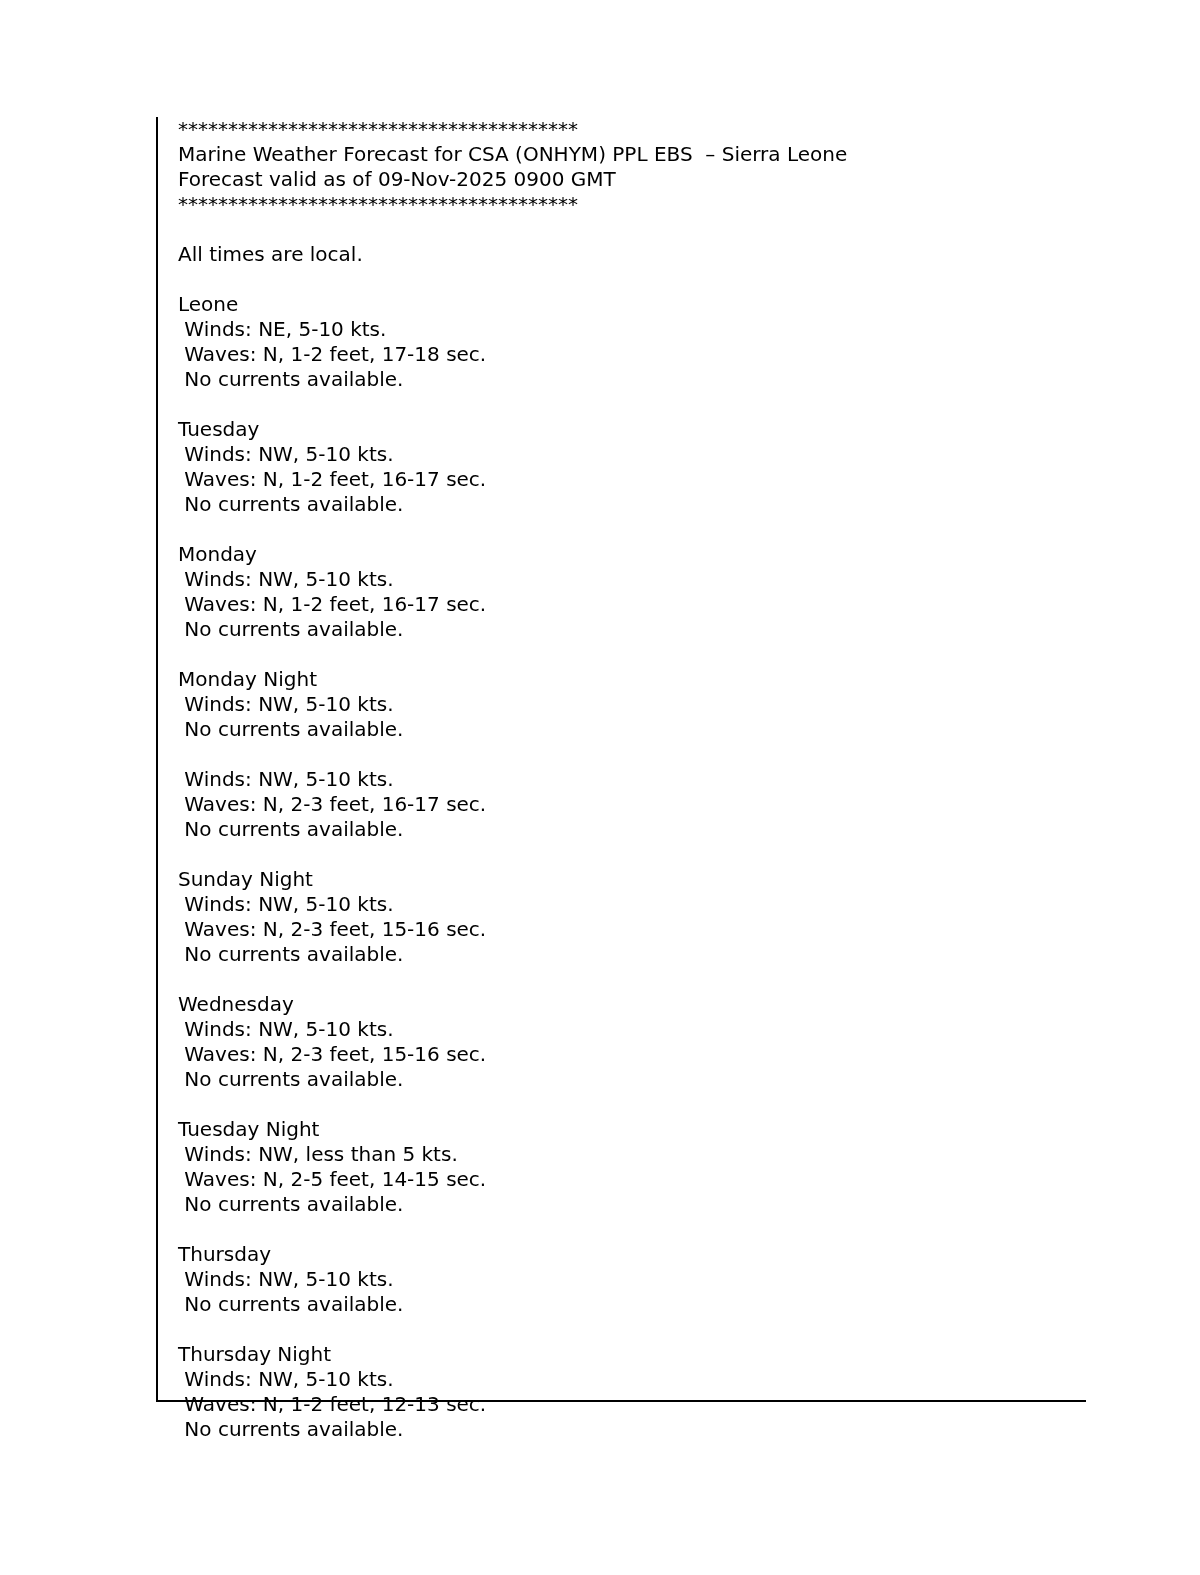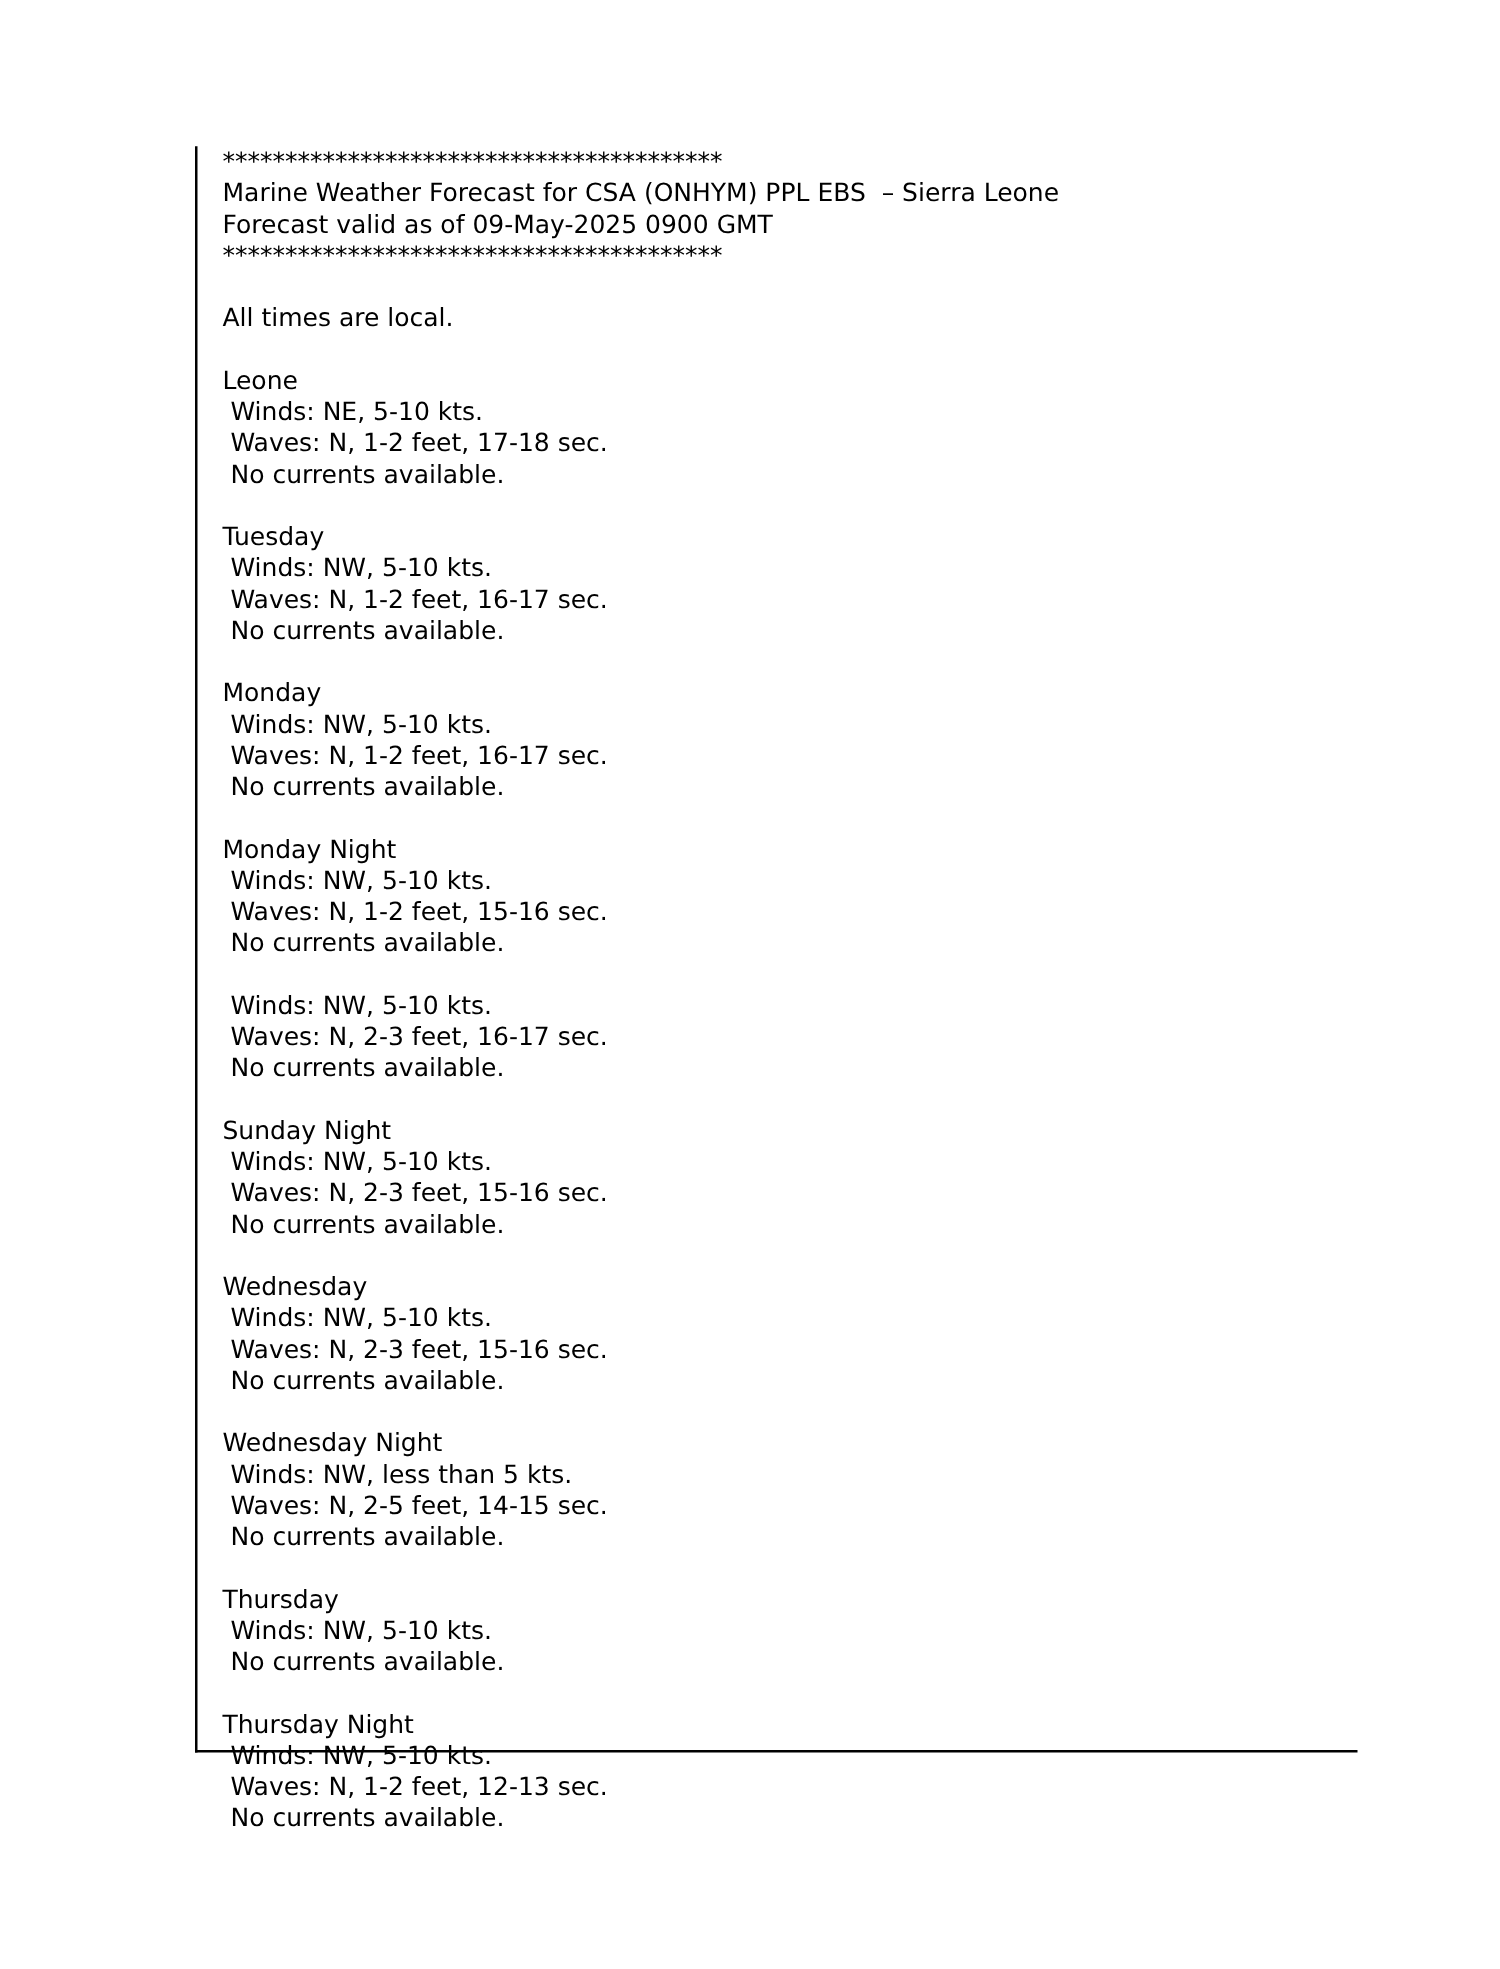--- a/index.html
+++ b/index.html
@@ -44,21 +44,21 @@
 </head>
 <body>
 
 <div class="page">
   <div class="left-border"></div>
   <div class="bottom-rule"></div>
 
   <div class="content">
     <div class="line">****************************************</div>
     <div class="line">Marine Weather Forecast for CSA (ONHYM) PPL EBS  – Sierra Leone</div>
-    <div class="line">Forecast valid as of 09-May-2025 0900 GMT</div>
+    <div class="line">Forecast valid as of 09-Nov-2025 0900 GMT</div>
     <div class="line">****************************************</div>
     <div class="line"></div>
     <div class="line">All times are local.</div>
     <div class="line"></div>
     <div id="sections">
   <div class="section">
     <div class="line">Leone</div>
     <div class="line"> Winds: NE, 5-10 kts.</div>
     <div class="line"> Waves: N, 1-2 feet, 17-18 sec.</div>
     <div class="line"> No currents available.</div>
@@ -77,21 +77,20 @@
     <div class="line">Monday</div>
     <div class="line"> Winds: NW, 5-10 kts.</div>
     <div class="line"> Waves: N, 1-2 feet, 16-17 sec.</div>
     <div class="line"> No currents available.</div>
     <div class="line"></div>
   </div>
 
   <div class="section">
     <div class="line">Monday Night</div>
     <div class="line"> Winds: NW, 5-10 kts.</div>
-    <div class="line"> Waves: N, 1-2 feet, 15-16 sec.</div>
     <div class="line"> No currents available.</div>
     <div class="line"></div>
   </div>
 
   <div class="section">
     <div class="line"> Winds: NW, 5-10 kts.</div>
     <div class="line"> Waves: N, 2-3 feet, 16-17 sec.</div>
     <div class="line"> No currents available.</div>
     <div class="line"></div>
   </div>
@@ -106,21 +105,21 @@
 
   <div class="section">
     <div class="line">Wednesday</div>
     <div class="line"> Winds: NW, 5-10 kts.</div>
     <div class="line"> Waves: N, 2-3 feet, 15-16 sec.</div>
     <div class="line"> No currents available.</div>
     <div class="line"></div>
   </div>
 
   <div class="section">
-    <div class="line">Wednesday Night</div>
+    <div class="line">Tuesday Night</div>
     <div class="line"> Winds: NW, less than 5 kts.</div>
     <div class="line"> Waves: N, 2-5 feet, 14-15 sec.</div>
     <div class="line"> No currents available.</div>
     <div class="line"></div>
   </div>
 
   <div class="section">
     <div class="line">Thursday</div>
     <div class="line"> Winds: NW, 5-10 kts.</div>
     <div class="line"> No currents available.</div>

